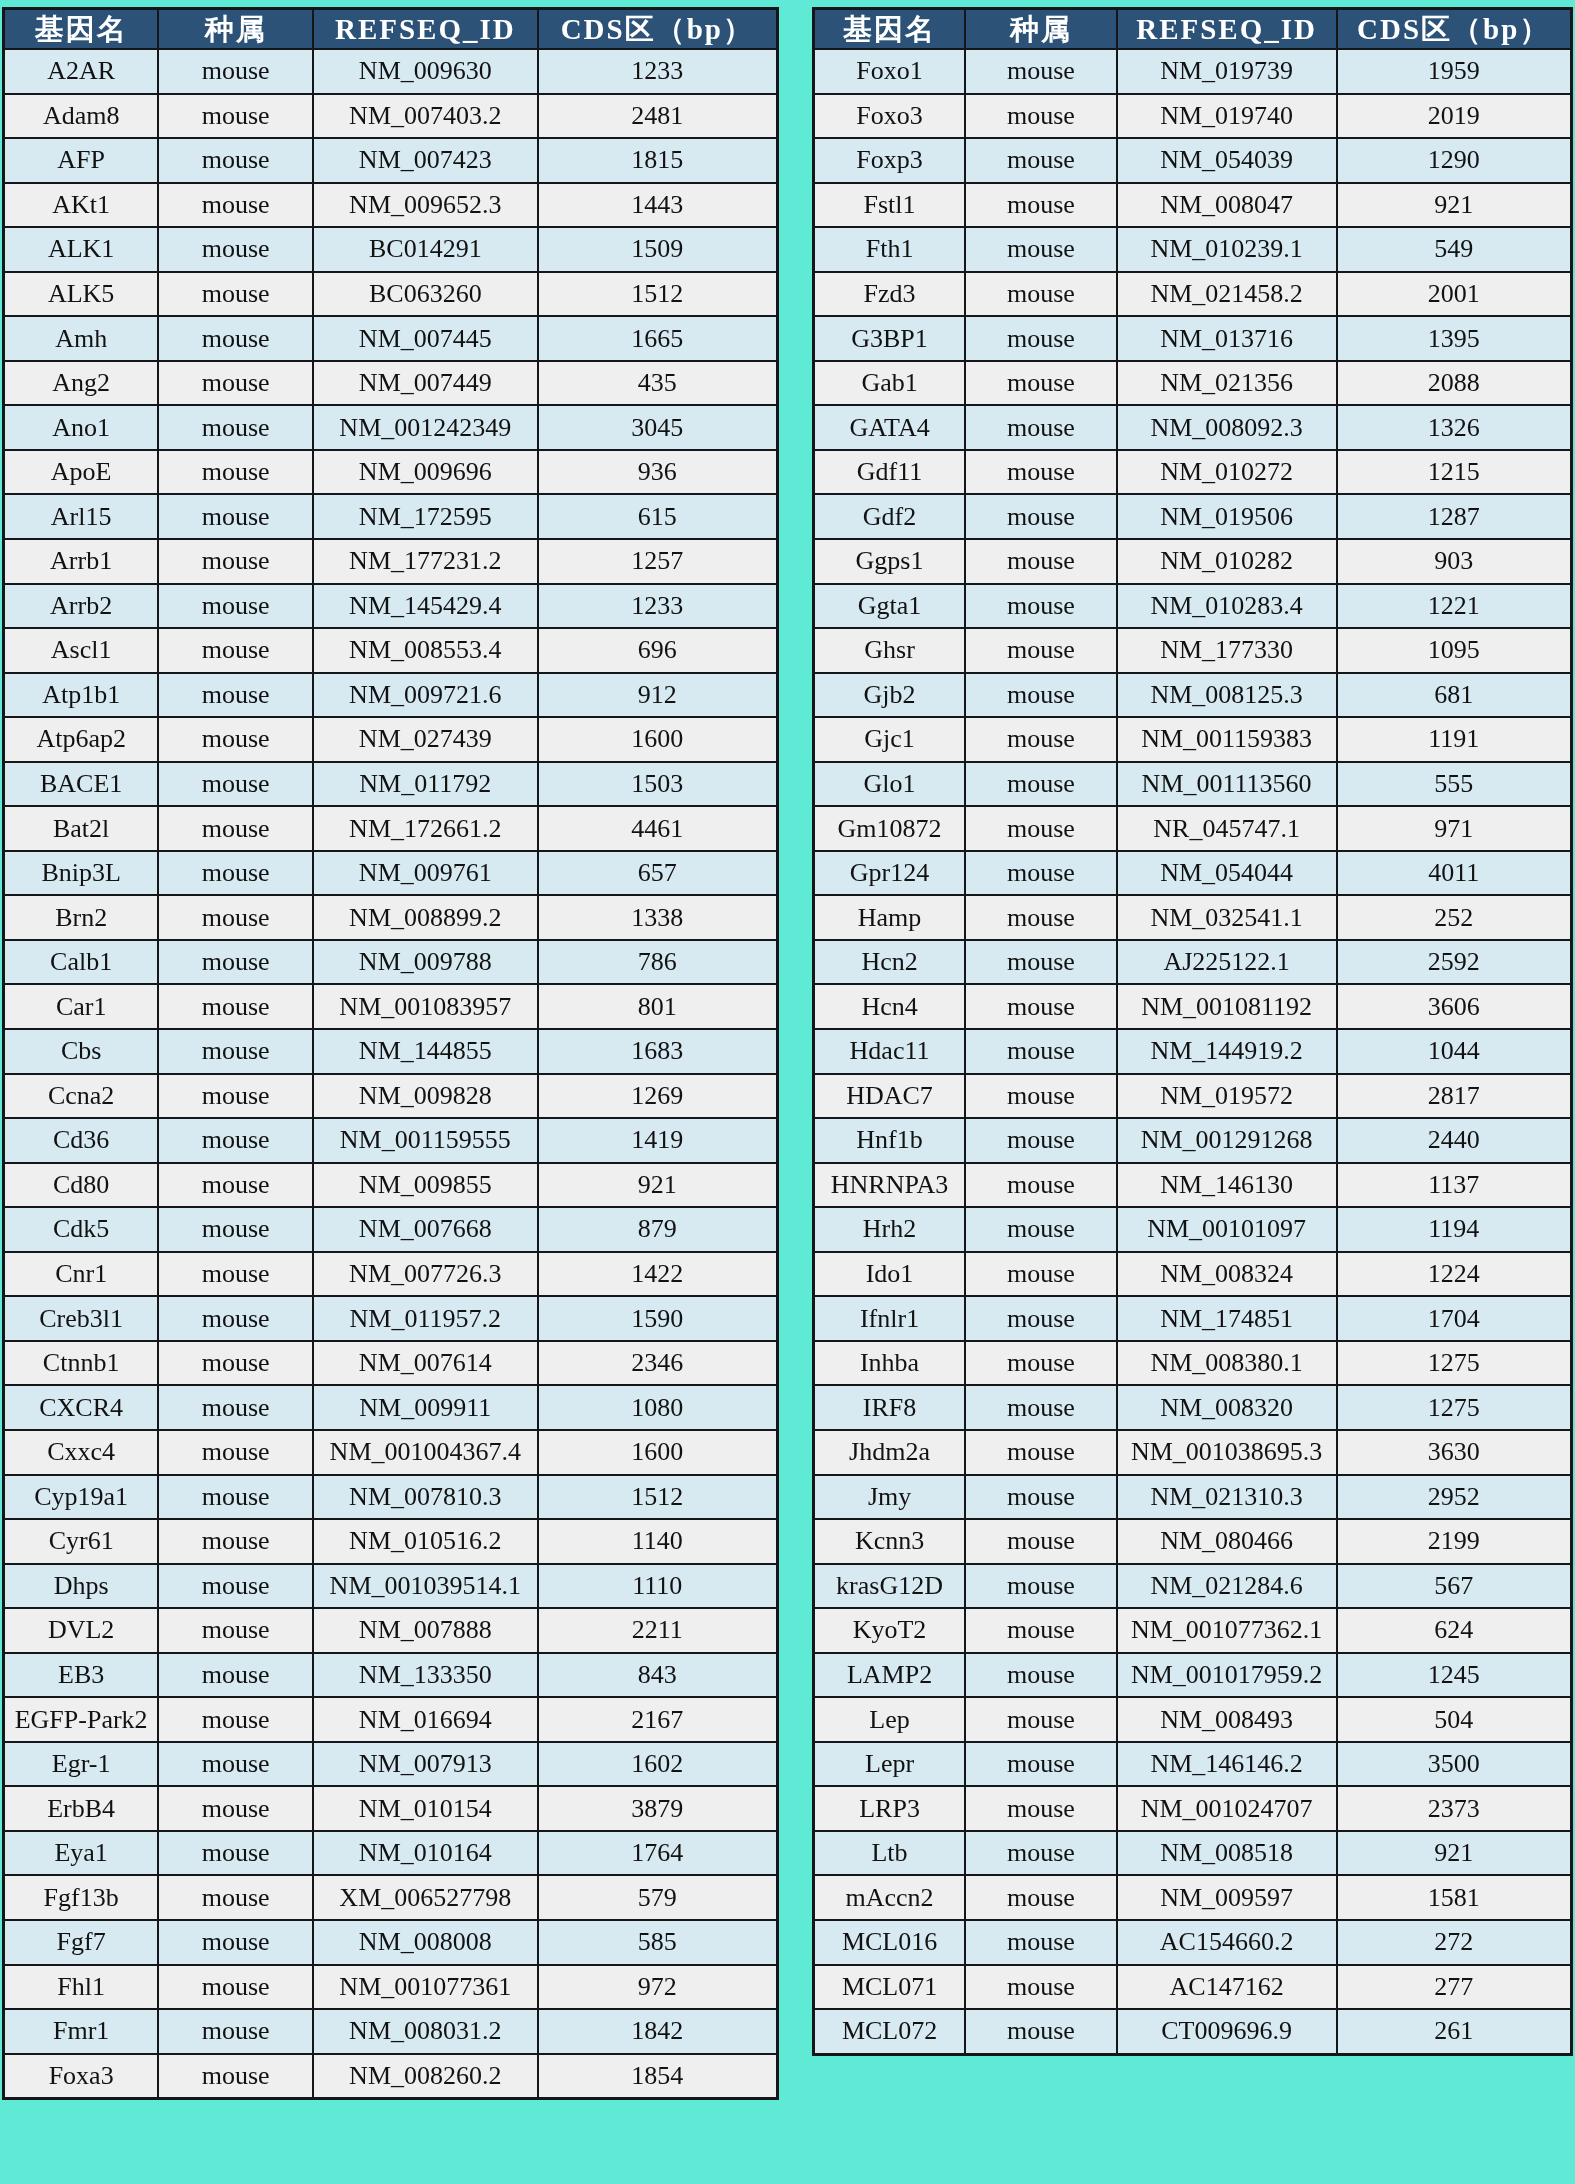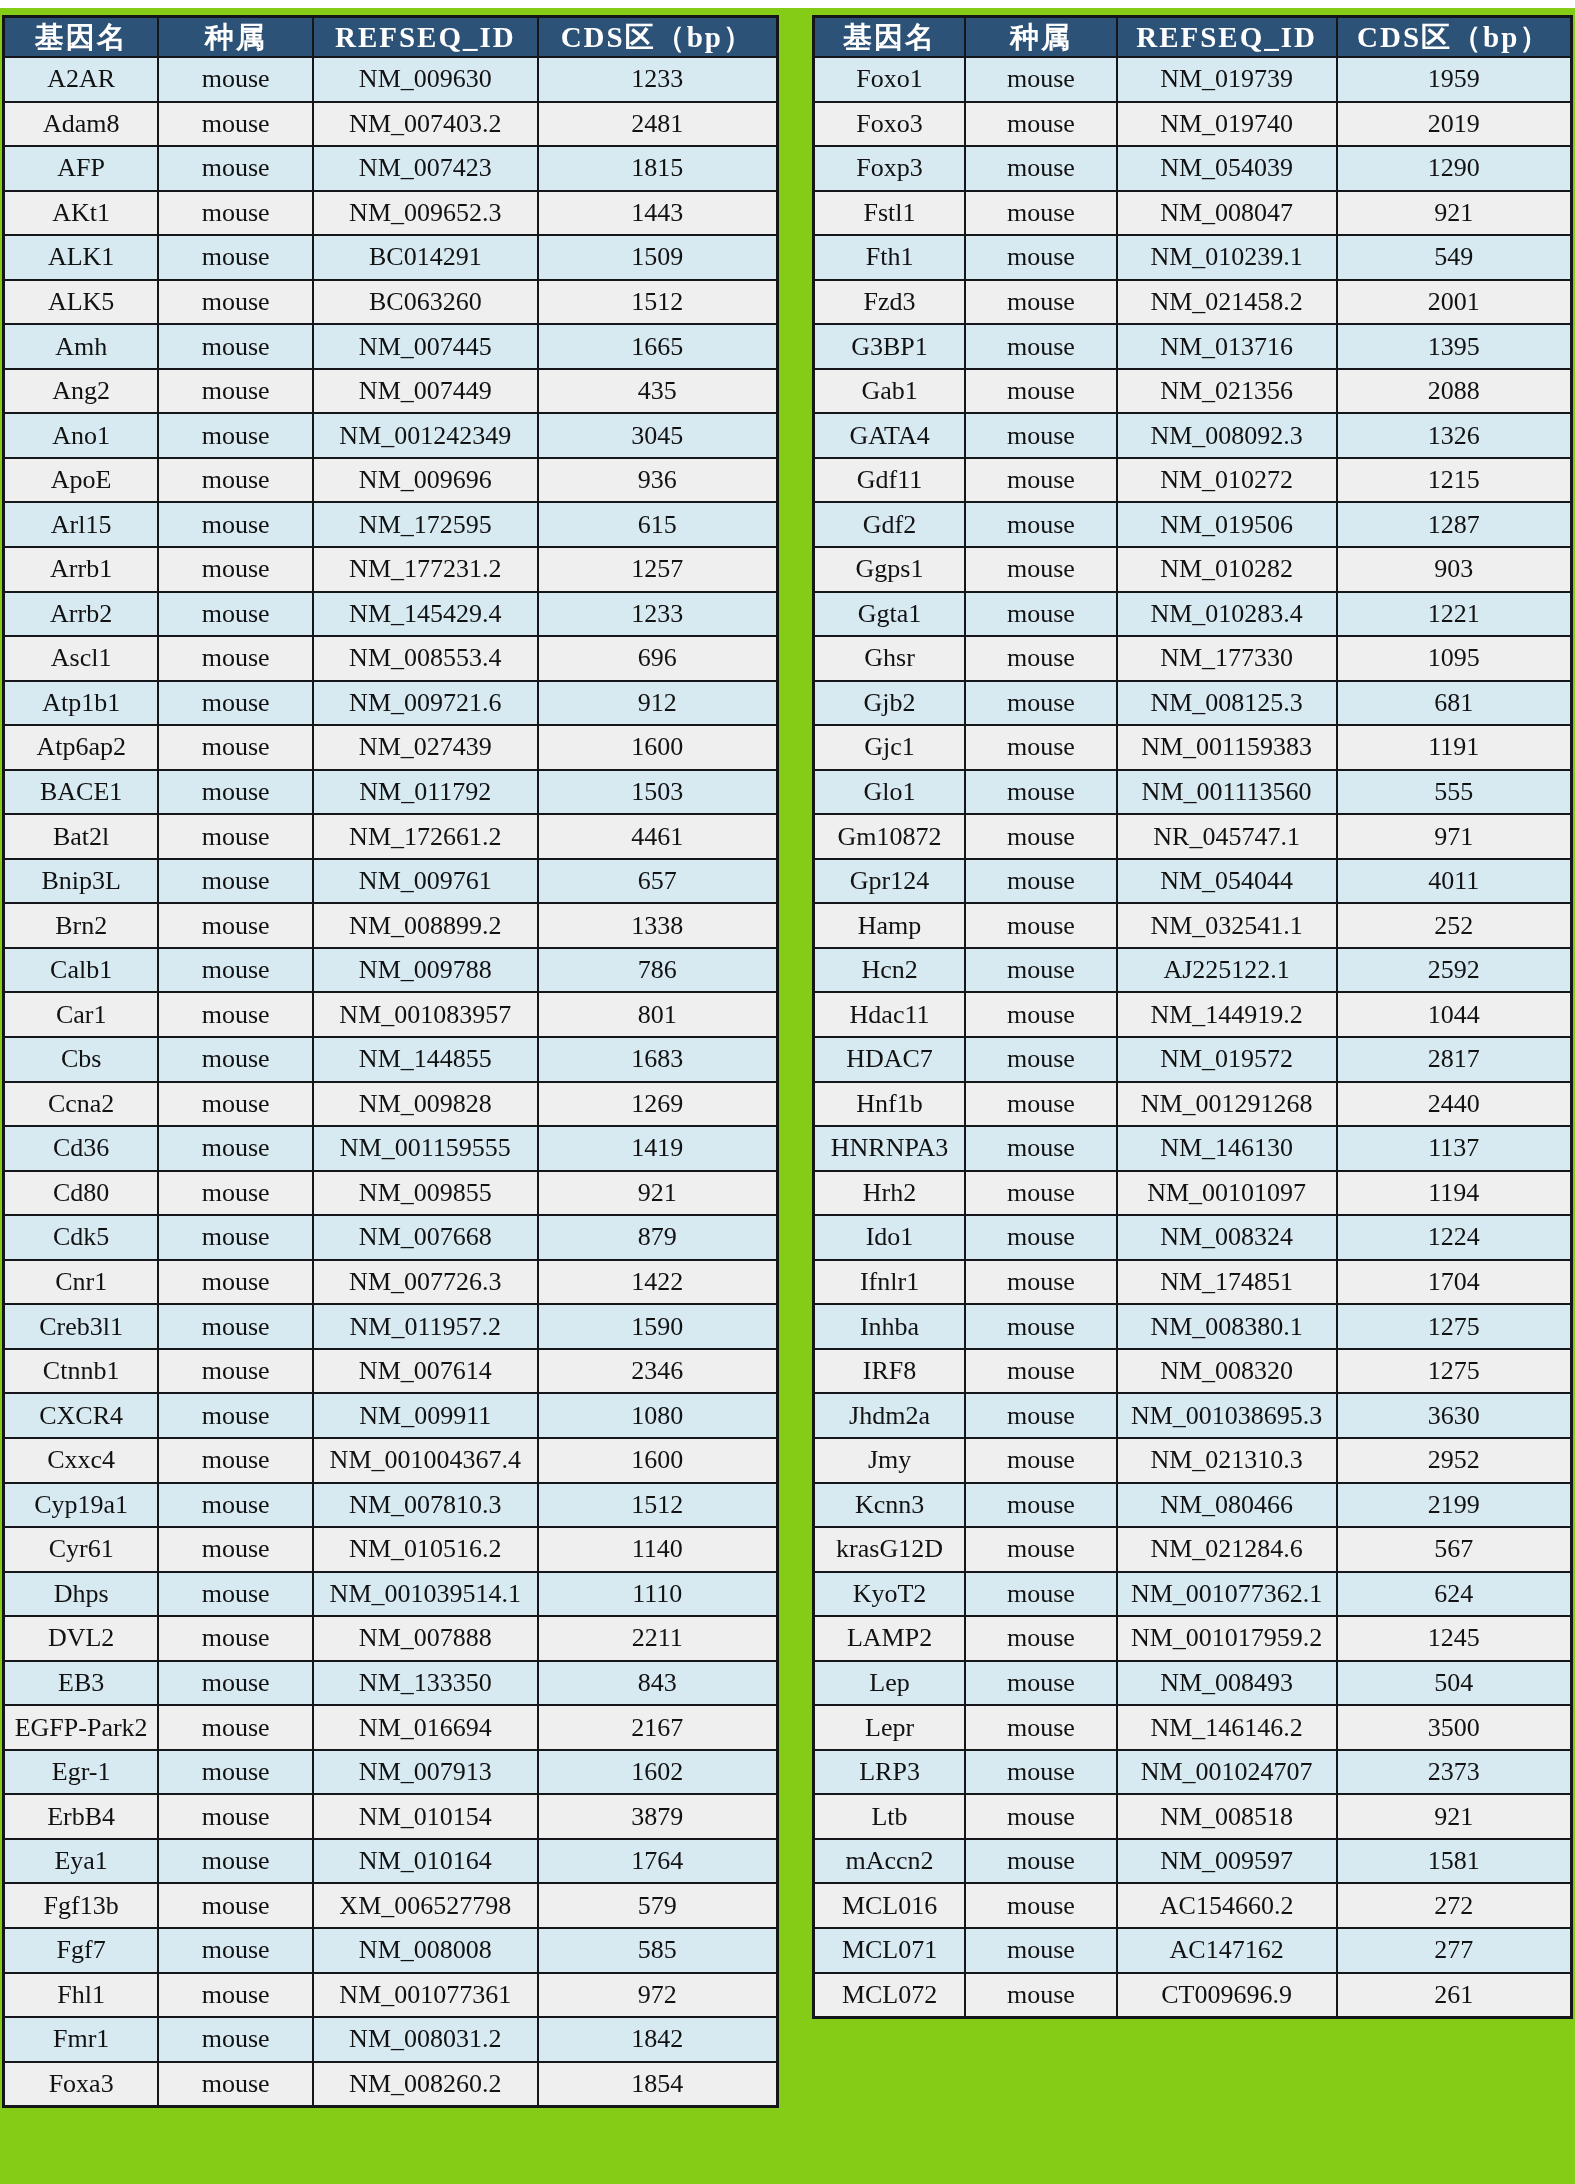--- a/index.html
+++ b/index.html
@@ -9,22 +9,21 @@
   }
   body {
     width: 1575px;
     height: 2184px;
     position: relative;
     font-family: "Liberation Serif", "DejaVu Serif", serif;
   }
   .page {
     position: absolute;
     inset: 0;
-    background: #84cc16;
-    margin-top: 8px;
+    background: #5eead4;
   }
   table.gene-table {
     position: absolute;
     top: 7px;
     border-collapse: collapse;
     table-layout: fixed;
     border: 3px solid var(--border-color, #14161a);
   }
   table.gene-table.left  { left: 2px;   width: 777px; }
   table.gene-table.right { left: 812px; width: 761px; }
@@ -489,20 +488,26 @@
           <td>NM_032541.1</td>
           <td>252</td>
         </tr>
         <tr>
           <td>Hcn2</td>
           <td>mouse</td>
           <td>AJ225122.1</td>
           <td>2592</td>
         </tr>
         <tr>
+          <td>Hcn4</td>
+          <td>mouse</td>
+          <td>NM_001081192</td>
+          <td>3606</td>
+        </tr>
+        <tr>
           <td>Hdac11</td>
           <td>mouse</td>
           <td>NM_144919.2</td>
           <td>1044</td>
         </tr>
         <tr>
           <td>HDAC7</td>
           <td>mouse</td>
           <td>NM_019572</td>
           <td>2817</td>

